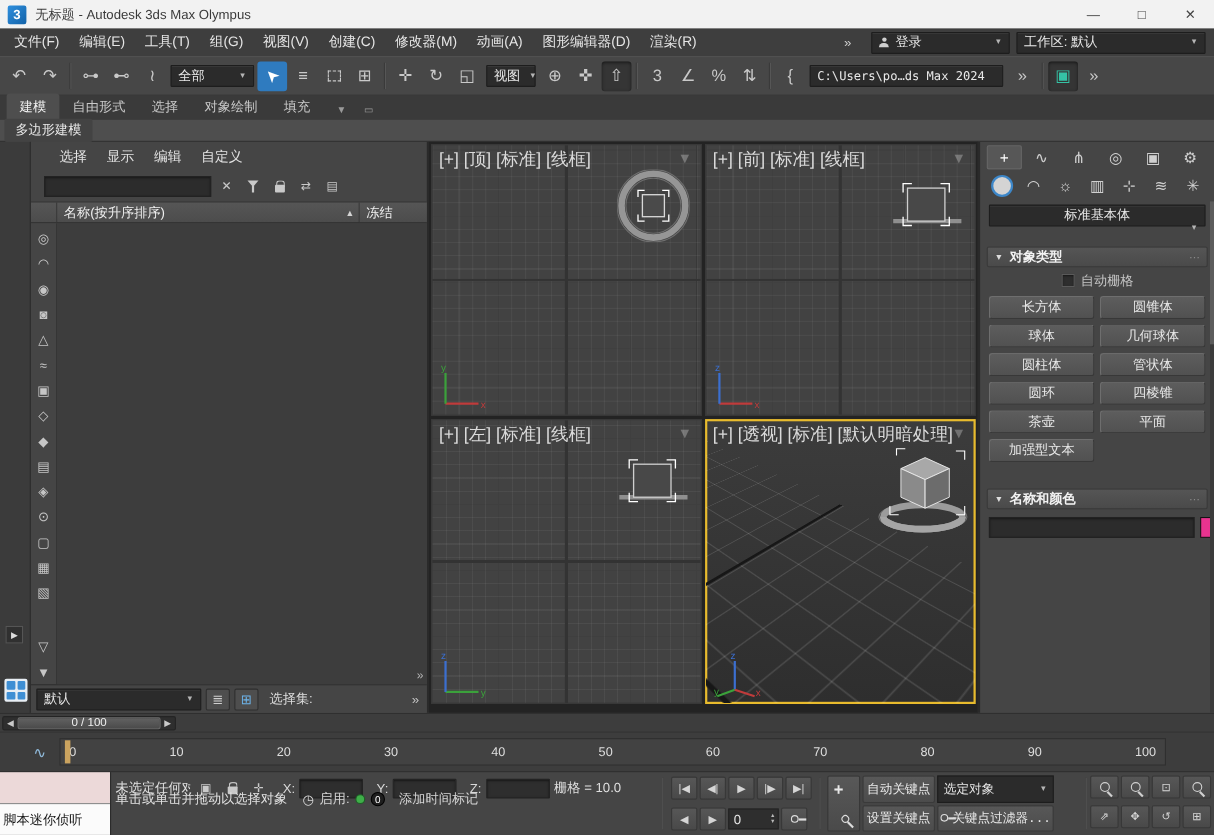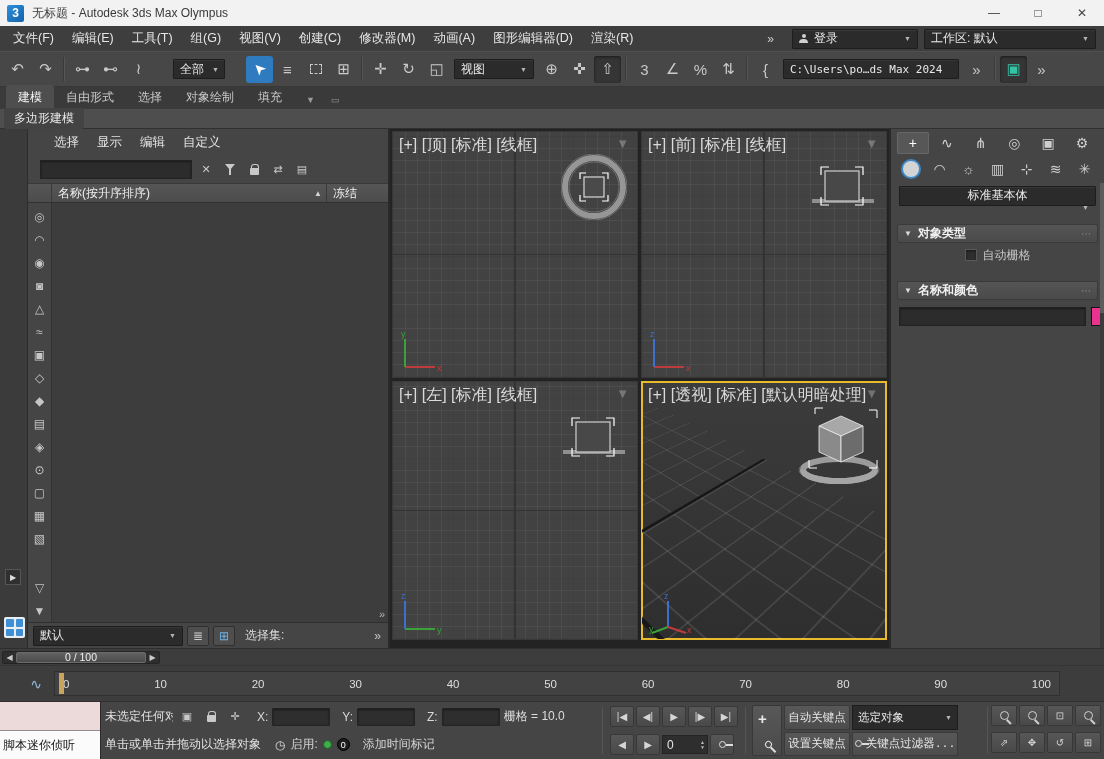--- a/index.html
+++ b/index.html
@@ -26,22 +26,22 @@
   .person::before { content:''; position:absolute; left:2.5px; top:0; width:4px; height:4px; border-radius:50%; background:#cfcfcf; }
   .person::after { content:''; position:absolute; left:0; top:4.5px; width:9px; height:4.5px; border-radius:4px 4px 0 0; background:#cfcfcf; }
 
   
   .toolbar { height:36px; background:#474747; border-top:1px solid #515151; border-bottom:1px solid #373737; display:flex; align-items:center; padding:0 4px; gap:1px; }
   .tb { width:27px; height:27px; flex:none; display:flex; align-items:center; justify-content:center; color:#c9c9c9; font-size:15px; border-radius:3px; }
   .tb.active { color:#fff; }
   .tb.pressed { background:#353535; box-shadow:inset 0 1px 3px rgba(0,0,0,.55); }
   .tb-sep { width:2px; height:24px; background:#3a3a3a; border-right:1px solid #565656; margin:0 3px; flex:none; }
   .r135 { display:inline-block; transform:rotate(-135deg); }
-  .tb-dd-filter { width:52px; margin:0 20px; }
-  .tb-dd-coord { width:80px; margin:0 3px; }
+  .tb-dd-filter { width:76px; margin:0 2px; }
+  .tb-dd-coord { width:45px; margin:0 3px; }
   .tb-dd-path { width:176px; margin:0 3px; font-family:"DejaVu Sans Mono", monospace; font-size:11px; }
   .teal { color:#35c2a5; }
 
   
   .ribbon-tabs { height:22px; background:#3a3a3a; display:flex; align-items:flex-end; padding-left:6px; }
   .rtab { padding:4px 12px 3px; font-size:12px; color:#c9c9c9; }
   .rtab.active { background:#4e4e4e; color:#f2f2f2; border-radius:3px 3px 0 0; }
   .ribbon-ctl { margin-left:8px; color:#9a9a9a; font-size:9px; padding:4px 4px; }
   .ribbon-sub { height:20px; background:#4e4e4e; display:flex; align-items:center; padding-left:4px; border-bottom:1px solid #303030; }
   .rpanel-tab { background:#434343; padding:2px 10px; font-size:12px; color:#e8e8e8; border-radius:2px; }
@@ -139,21 +139,21 @@
   .curve-btn { position:absolute; left:24px; top:8px; width:24px; height:20px; display:flex; align-items:center; justify-content:center; color:#8fb8d8; font-size:14px; }
   .ruler { position:absolute; left:54px; right:44px; top:5px; bottom:5px; background:#424242; border:1px solid #2f2f2f; display:flex; align-items:center; justify-content:space-between; padding:0 8px; font-size:11.5px; color:#dedede; }
   .time-marker { position:absolute; left:4px; top:1px; bottom:1px; width:5px; }
 
   
   .statusbar { height:58px; background:#454545; border-top:1px solid #2f2f2f; position:relative; }
   .listener { position:absolute; left:0; top:0; width:101px; height:100%; border-right:1px solid #2b2b2b; display:flex; flex-direction:column;justify-content:flex-end; }
   .listener .pink { flex:1; background:#ecd9d9; border-bottom:1px solid #8f8f8f; }
   .listener .white { flex:1; background:#fbfbfb; color:#141414; font-size:12px; display:flex; align-items:center; padding-left:3px; white-space:nowrap; overflow:hidden; }
   .srow1 { position:absolute; left:101px; top:0; height:29px; right:520px; display:flex; align-items:center; padding:0 4px; gap:4px; }
-  .srow2 { position:absolute; left:101px; bottom:0; height:29px; right:520px; display:flex; align-items:center; padding:0 4px; gap:4px; }
+  .srow2 { position:absolute; left:101px; bottom:12px; height:29px; right:520px; display:flex; align-items:flex-start; padding:0 4px; gap:4px; }
   .sel-status { width:68px; overflow:hidden; white-space:nowrap; color:#e0e0e0; }
   .axis-label { color:#d8d8d8; margin-left:8px; }
   .axis-field { width:58px; height:18px; background:#2e2e2e; border:1px solid #232323; box-shadow:inset 0 1px 2px rgba(0,0,0,.5); border-radius:1px; outline:none; color:#ddd; padding:0 3px; }
   .grid-label { margin-left:0; white-space:nowrap; color:#dedede; }
   .vsep { position:absolute; top:5px; bottom:5px; width:1px; background:#343434; border-right:1px solid #555; }
   .playback { position:absolute; left:610px; top:4px; display:flex; gap:2px; }
   .nbtn { min-width:24px; height:21px; background:linear-gradient(#575757,#494949); border:1px solid #383838; border-radius:2px; display:flex; align-items:center; justify-content:center; color:#d5d5d5; font-size:10px; padding:0 2px; }
   .framectl { position:absolute; left:610px; bottom:4px; display:flex; gap:2px; align-items:center; }
   .frame-field { width:46px; height:19px; background:#2e2e2e; border:1px solid #232323; display:flex; align-items:center; color:#e6e6e6; padding-left:4px; }
   .spin { margin-left:auto; display:flex; flex-direction:column; font-size:5px; color:#bbb; line-height:5px; padding:0 2px; }
@@ -452,20 +452,33 @@
       </div>
       <div class="roll-head">
         <span class="tri">▼</span>
         <span>对象类型</span>
         <span class="grip">⋯</span>
       </div>
       <div class="autogrid-row">
         <span class="cb"></span>
         <span>自动栅格</span>
       </div>
+      <div class="pgrid">
+        <div class="pbtn">长方体</div>
+        <div class="pbtn">圆锥体</div>
+        <div class="pbtn">球体</div>
+        <div class="pbtn">几何球体</div>
+        <div class="pbtn">圆柱体</div>
+        <div class="pbtn">管状体</div>
+        <div class="pbtn">圆环</div>
+        <div class="pbtn">四棱锥</div>
+        <div class="pbtn">茶壶</div>
+        <div class="pbtn">平面</div>
+        <div class="pbtn single">加强型文本</div>
+      </div>
       <div class="roll-head" style="margin-top:14px">
         <span class="tri">▼</span>
         <span>名称和颜色</span>
         <span class="grip">⋯</span>
       </div>
       <div class="nc-row">
         <input class="nc-input" type="text" value="" style="">
         <span class="swatch" style="background: rgb(233, 51, 143);"></span>
       </div>
       <div class="cmd-scroll">

